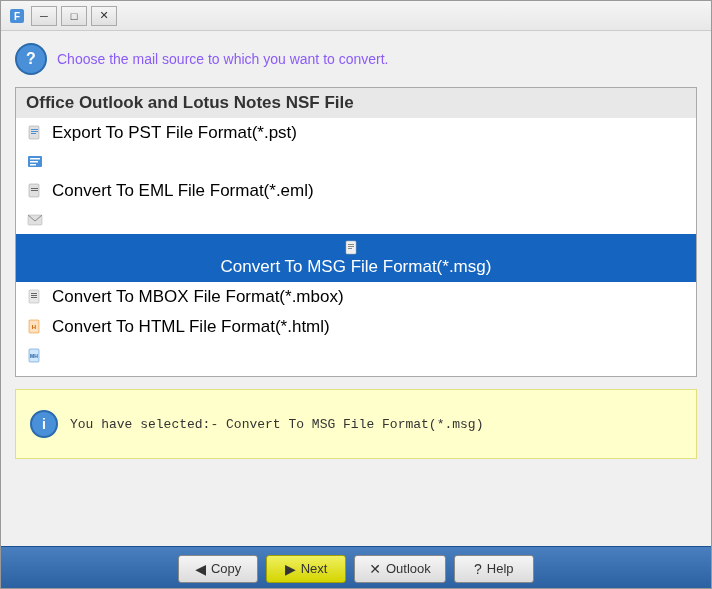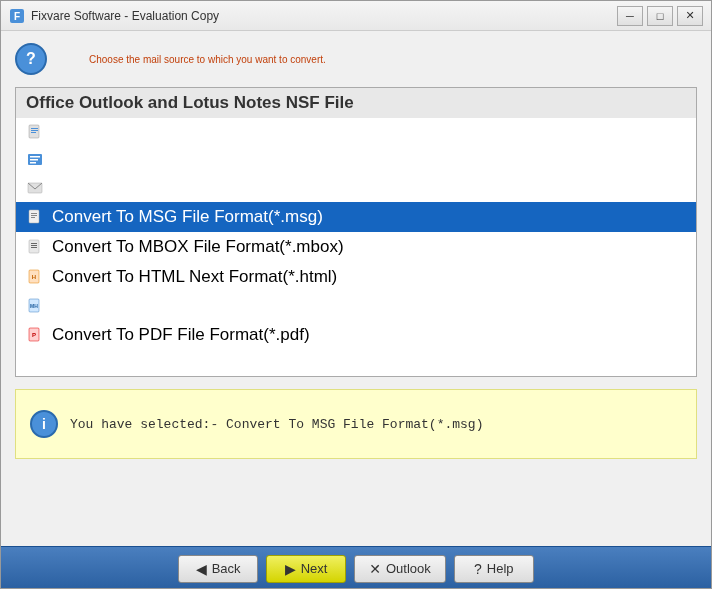--- a/index.html
+++ b/index.html
@@ -71,23 +71,22 @@
       display: flex;
       align-items: center;
       justify-content: center;
       color: white;
       font-weight: bold;
       font-size: 16px;
       margin-right: 10px;
       flex-shrink: 0;
     }
     .header-text {
-      font-size: 10px;
-      color: #c2410c;
-      margin-left: 32px;
+      font-size: 14px;
+      color: #8b5cf6;
     }
 
     
     .list-container {
       border: 1px solid #aaa;
       background: white;
       height: 290px;
       overflow-y: scroll;
       margin-bottom: 12px;
     }
@@ -102,20 +101,21 @@
     .list-item.group-header {
       background: #e8e8e8;
       font-weight: bold;
       padding-left: 10px;
       cursor: default;
       color: #333;
     }
     .list-item.selected {
       background: #1565c0;
       color: white;
+      flex-direction: column;
     }
     .list-item .item-icon {
       width: 18px;
       height: 18px;
       margin-right: 8px;
       flex-shrink: 0;
       display: flex;
       align-items: center;
       justify-content: center;
       font-size: 13px;
@@ -209,21 +209,20 @@
 
 <div class="wrapper">
 
   <div class="title-bar">
     <div class="title-bar-icon">
       <svg width="16" height="16" viewBox="0 0 16 16">
         <rect x="1" y="1" width="14" height="14" rx="2" fill="#4a90d9"></rect>
         <text x="8" y="12" text-anchor="middle" fill="white" font-size="10" font-weight="bold">F</text>
       </svg>
     </div>
-    <span class="title-bar-text">Fixvare Software - Evaluation Copy</span>
     <div class="title-bar-controls">
       <div class="title-btn">─</div>
       <div class="title-btn">□</div>
       <div class="title-btn close">✕</div>
     </div>
   </div>
 
   <div class="main-content">
 
     <div class="header">
@@ -239,34 +238,45 @@
         </div>
         <div class="list-item">
           <span class="item-icon">
             <svg width="16" height="16">
               <rect x="2" y="1" width="10" height="13" rx="1" fill="#e0e0e0" stroke="#999" stroke-width="0.5"></rect>
               <rect x="4" y="4" width="7" height="1" fill="#4a90d9"></rect>
               <rect x="4" y="6" width="7" height="1" fill="#4a90d9"></rect>
               <rect x="4" y="8" width="5" height="1" fill="#4a90d9"></rect>
             </svg>
           </span>
+          <span class="item-label">Export To PST File Format(*.pst)</span>
         </div>
         <div class="list-item">
           <span class="item-icon">
             <svg width="16" height="16">
               <rect x="1" y="2" width="14" height="11" rx="1" fill="#4a90d9"></rect>
               <rect x="3" y="4" width="10" height="1.5" fill="white"></rect>
               <rect x="3" y="7" width="8" height="1.5" fill="white"></rect>
               <rect x="3" y="10" width="6" height="1.5" fill="white"></rect>
             </svg>
           </span>
         </div>
         <div class="list-item">
           <span class="item-icon">
             <svg width="16" height="16">
+              <rect x="2" y="1" width="10" height="13" rx="1" fill="#e0e0e0" stroke="#999" stroke-width="0.5"></rect>
+              <rect x="4" y="5" width="7" height="1" fill="#666"></rect>
+              <rect x="4" y="7" width="7" height="1" fill="#666"></rect>
+            </svg>
+          </span>
+          <span class="item-label">Convert To EML File Format(*.eml)</span>
+        </div>
+        <div class="list-item">
+          <span class="item-icon">
+            <svg width="16" height="16">
               <rect x="1" y="3" width="14" height="10" rx="1" fill="#e0e0e0" stroke="#aaa" stroke-width="0.5"></rect>
               <polyline points="1,3 8,9 15,3" fill="none" stroke="#888" stroke-width="1"></polyline>
             </svg>
           </span>
         </div>
         <div class="list-item selected">
           <span class="item-icon">
             <svg width="16" height="16">
               <rect x="2" y="1" width="10" height="13" rx="1" fill="#f0f0f0" stroke="#aaa" stroke-width="0.5"></rect>
               <rect x="4" y="4" width="6" height="1" fill="#888"></rect>
@@ -287,21 +297,21 @@
           </span>
           <span class="item-label">Convert To MBOX File Format(*.mbox)</span>
         </div>
         <div class="list-item">
           <span class="item-icon">
             <svg width="16" height="16">
               <rect x="2" y="1" width="10" height="13" rx="1" fill="#ffe0c0" stroke="#e08000" stroke-width="0.5"></rect>
               <text x="7" y="10" text-anchor="middle" font-size="6" fill="#c06000" font-weight="bold">H</text>
             </svg>
           </span>
-          <span class="item-label">Convert To HTML Next Format(*.html)</span>
+          <span class="item-label">Convert To HTML File Format(*.html)</span>
         </div>
         <div class="list-item">
           <span class="item-icon">
             <svg width="16" height="16">
               <rect x="2" y="1" width="10" height="13" rx="1" fill="#d0e8ff" stroke="#4080c0" stroke-width="0.5"></rect>
               <text x="7" y="10" text-anchor="middle" font-size="5" fill="#2060a0" font-weight="bold">MH</text>
             </svg>
           </span>
         </div>
         <div class="list-item">
@@ -320,21 +330,21 @@
         <span>i</span>
       </div>
       <span class="info-box-text">You have selected:- Convert To MSG File Format(*.msg)</span>
     </div>
 
   </div>
 
   <div class="bottom-toolbar">
     <div class="toolbar-btn">
       <span class="toolbar-btn-icon">◀</span>
-      <span>Back</span>
+      <span>Copy</span>
     </div>
     <div class="toolbar-btn next">
       <span class="toolbar-btn-icon">▶</span>
       <span>Next</span>
     </div>
     <div class="toolbar-btn">
       <span class="toolbar-btn-icon">✕</span>
       <span>Outlook</span>
     </div>
     <div class="toolbar-btn">

